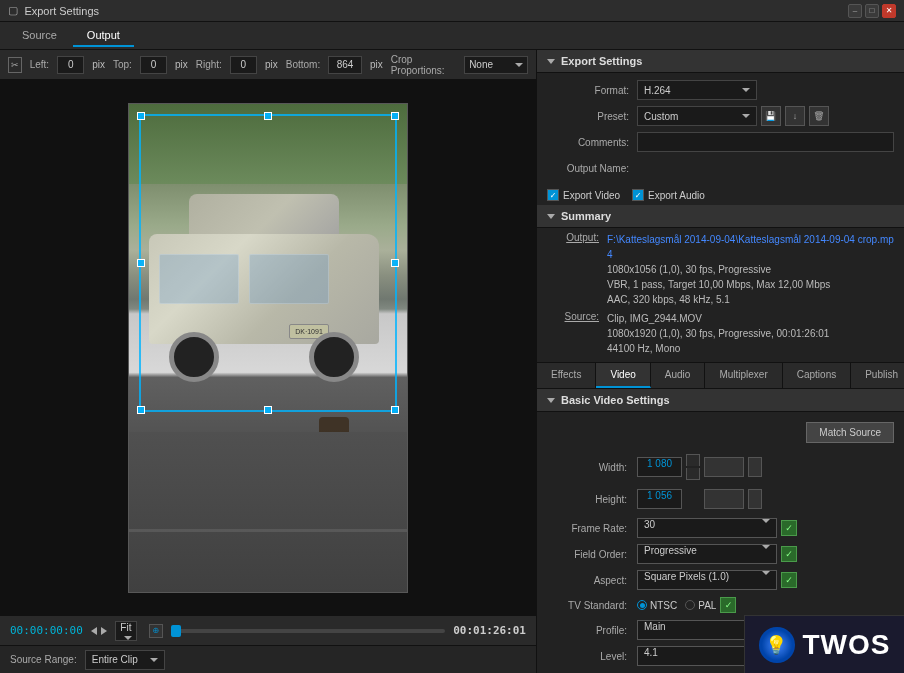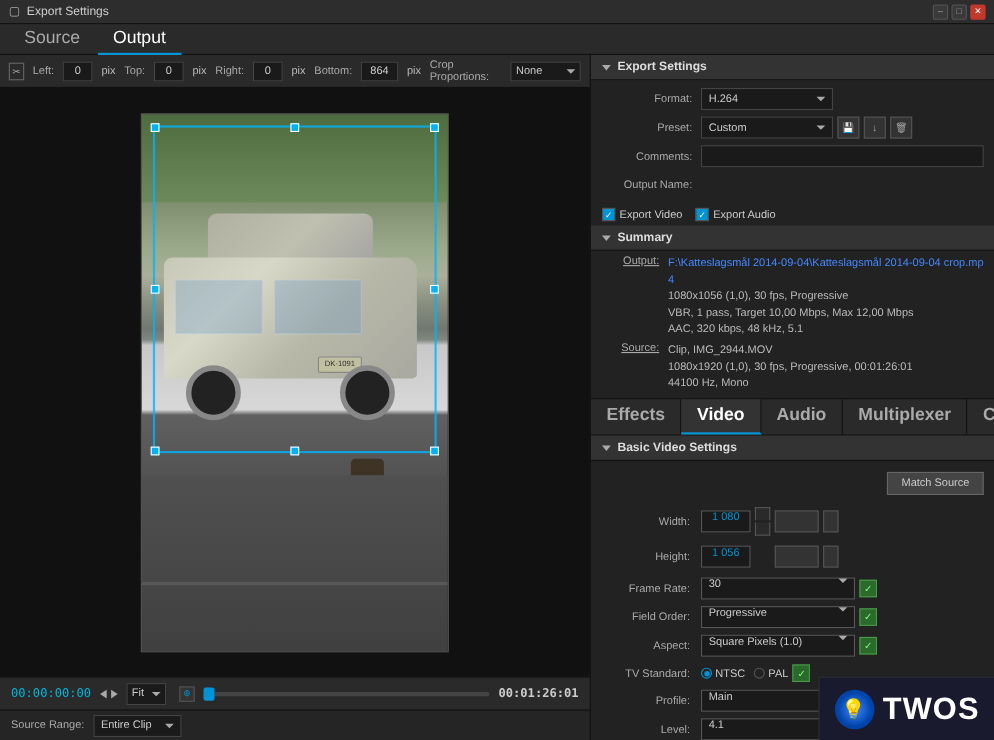--- a/index.html
+++ b/index.html
@@ -50,21 +50,21 @@
       background: #2a2a2a;
       display: flex;
       align-items: center;
       height: 28px;
       padding: 0 8px;
       border-bottom: 1px solid #111;
       gap: 2px;
     }
     .tab {
       padding: 4px 14px;
-      font-size: 16px;
+      font-size: 11px;
       cursor: pointer;
       color: #aaa;
       border-bottom: 2px solid transparent;
     }
     .tab.active {
       color: #fff;
       border-bottom: 2px solid #0093d6;
     }
 
     
@@ -229,21 +229,21 @@
       font-size: 11px;
       font-family: monospace;
     }
     .fit-select {
       background: #1a1a1a;
       border: 1px solid #444;
       color: #ccc;
       font-size: 10px;
       height: 20px;
       padding: 0 4px;
-      display: flex; align-items: center; gap: 3px;
+      display: flex; align-items: center; gap: 3px; flex-direction: column;
     }
     .timeline-bar {
       flex: 1;
       height: 4px;
       background: #444;
       border-radius: 2px;
       position: relative;
     }
     .timeline-progress {
       height: 100%;
@@ -422,25 +422,24 @@
 
     
     .right-tabs {
       display: flex;
       background: #2a2a2a;
       border-top: 1px solid #111;
       border-bottom: 1px solid #111;
     }
     .right-tab {
       padding: 6px 14px;
-      font-size: 16px;
+      font-size: 10px;
       color: #aaa;
       cursor: pointer;
       border-right: 1px solid #111;
-      font-weight: bold;
     }
     .right-tab.active {
       background: #333;
       color: #fff;
       border-bottom: 2px solid #0093d6;
     }
 
     
     .video-section {
       flex: 1;

